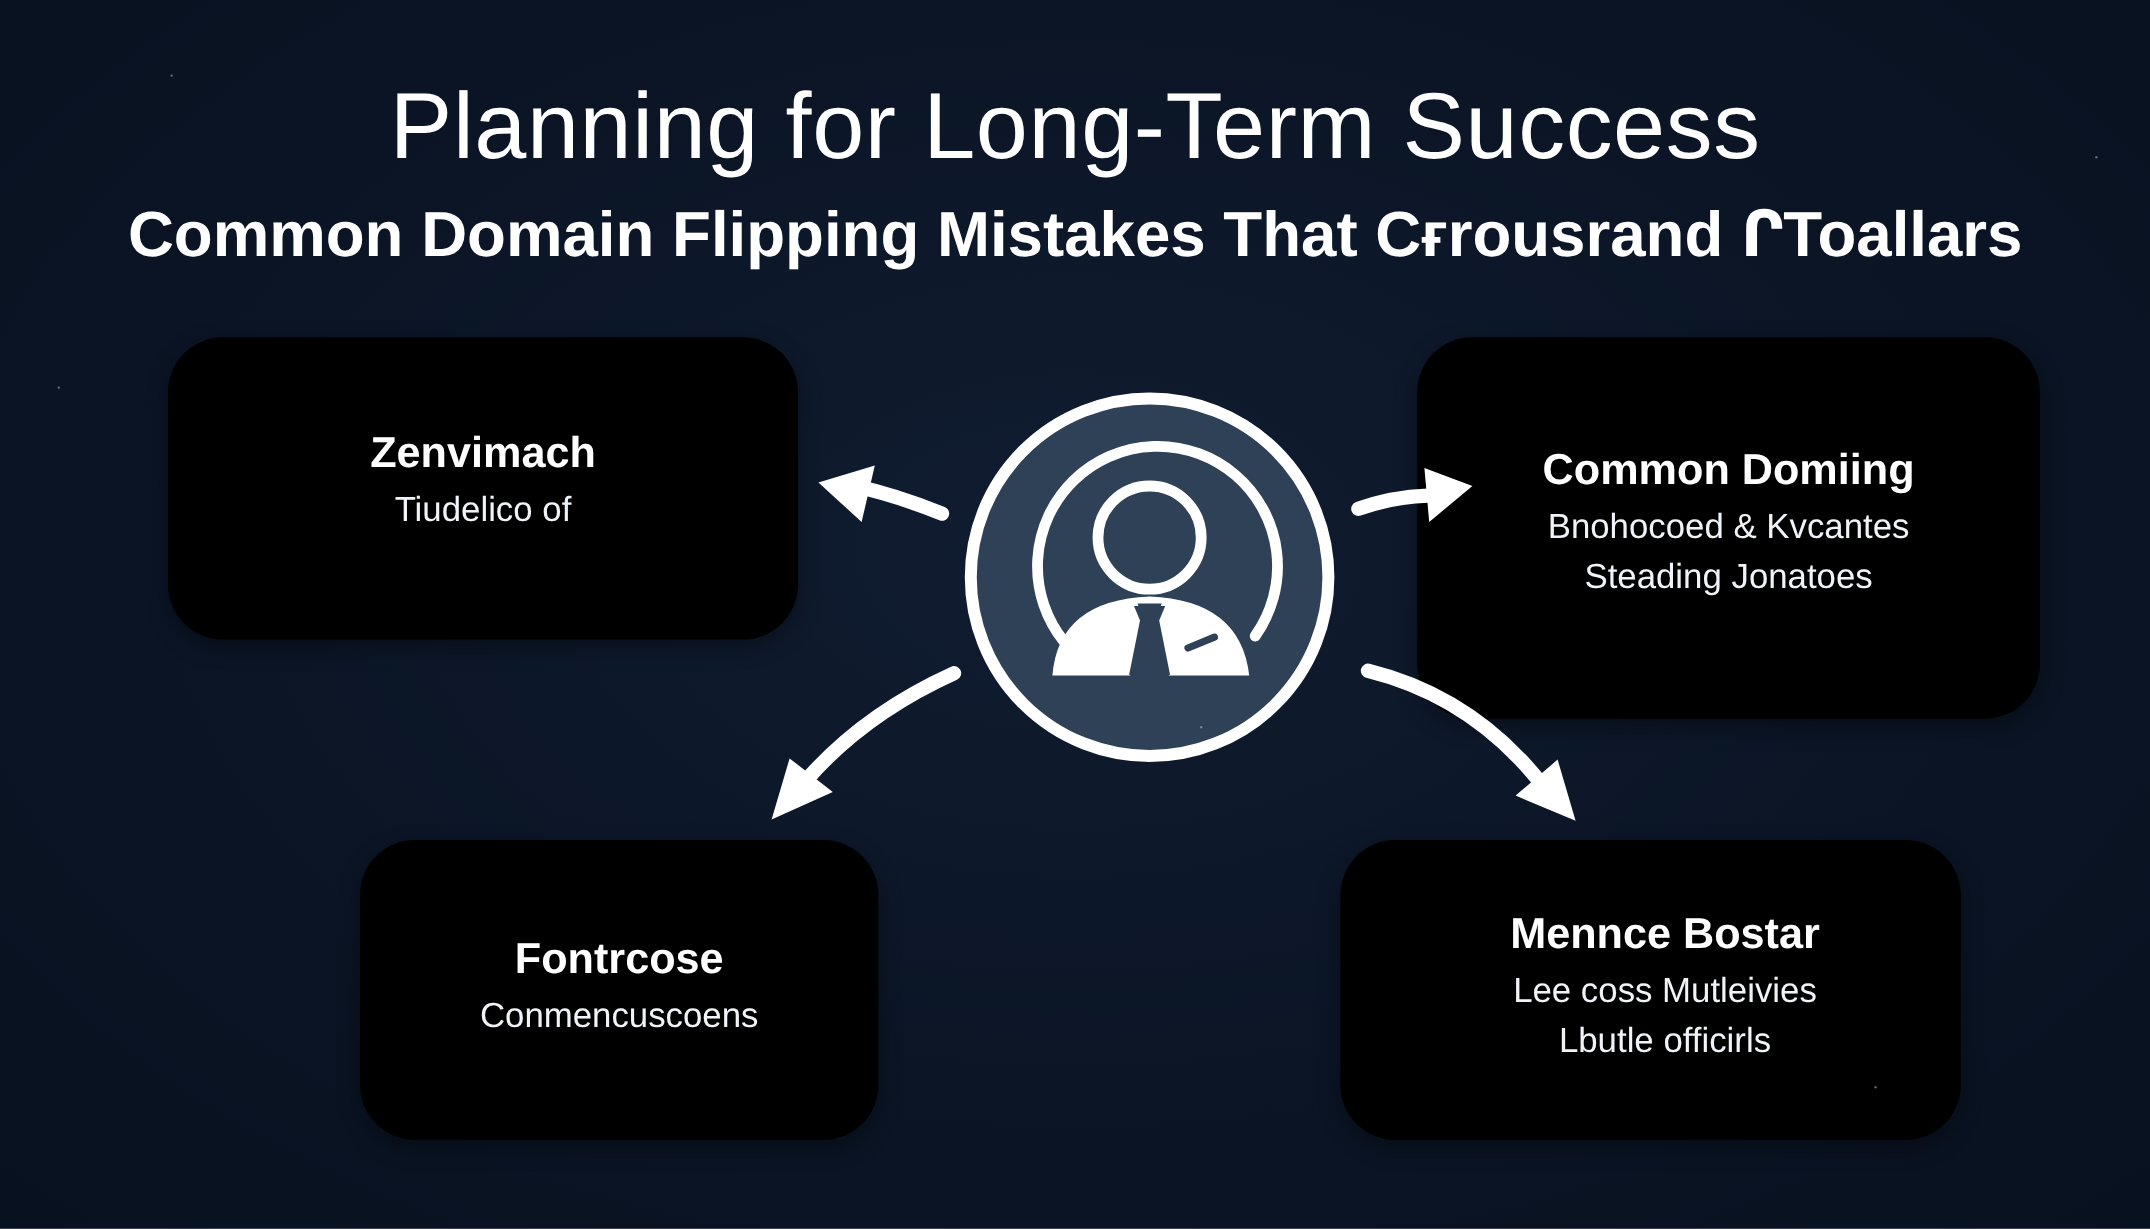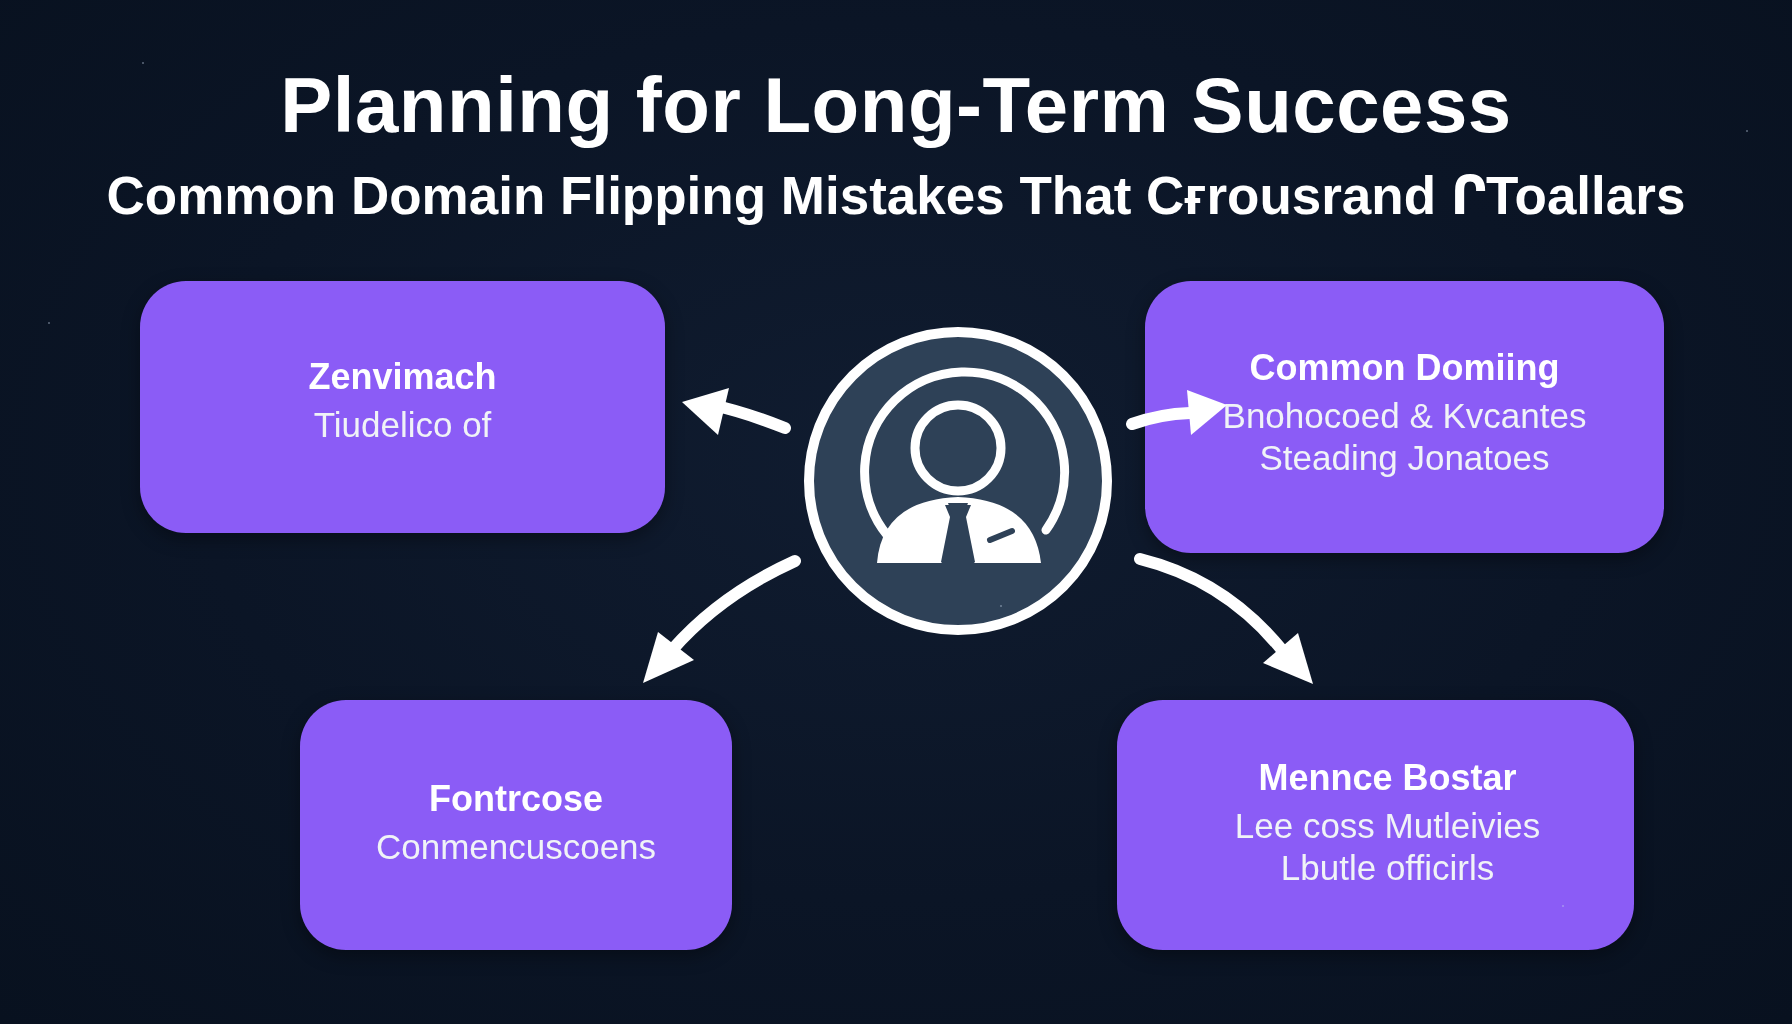--- a/index.html
+++ b/index.html
@@ -16,62 +16,62 @@
       font-family: "Liberation Sans", "DejaVu Sans", sans-serif;
       color: #ffffff;
     }
     .title {
       position: absolute;
       left: 0;
       top: 60px;
       width: 1792px;
       text-align: center;
       font-size: 78px;
-      font-weight: 700;
+      font-weight: 400;
       letter-spacing: 0.5px;
       line-height: 90px;
       color: #ffffff;
     }
     .subtitle {
       position: absolute;
       left: 0;
       top: 166px;
       width: 1792px;
       text-align: center;
       font-size: 53px;
       font-weight: 700;
       line-height: 60px;
       color: #ffffff;
     }
     .card {
       position: absolute;
-      background: #8b5cf6;
+      background: #000000;
       border-radius: 46px;
       box-shadow: 0 6px 18px rgba(0,0,0,0.35);
       display: flex;
       flex-direction: column;
       align-items: center;
       justify-content: center;
       text-align: center;
     }
     .card .card-title {
       font-size: 36px;
       font-weight: 700;
       line-height: 46px;
       margin-bottom: 4px;
       color: #ffffff;
     }
     .card .card-line {
-      font-size: 35px;
+      font-size: 29px;
       font-weight: 400;
       line-height: 42px;
       color: #f0f3f7;
     }
     #card-tl { left: 140px; top: 281px; width: 525px; height: 252px; }
-    #card-tr { left: 1145px; top: 281px; width: 519px; height: 272px; }
+    #card-tr { left: 1181px; top: 281px; width: 519px; height: 318px; }
     #card-bl { left: 300px; top: 700px; width: 432px; height: 250px; }
     #card-br { left: 1117px; top: 700px; width: 517px; height: 250px; }
 
     #card-tl .content { margin-top: -14px; }
     #card-tr .content { margin-top: -10px; }
     #card-bl .content { margin-top: -6px; }
     #card-br .content { margin-top: -6px; margin-left: 24px; }
 
     .overlay {
       position: absolute;

